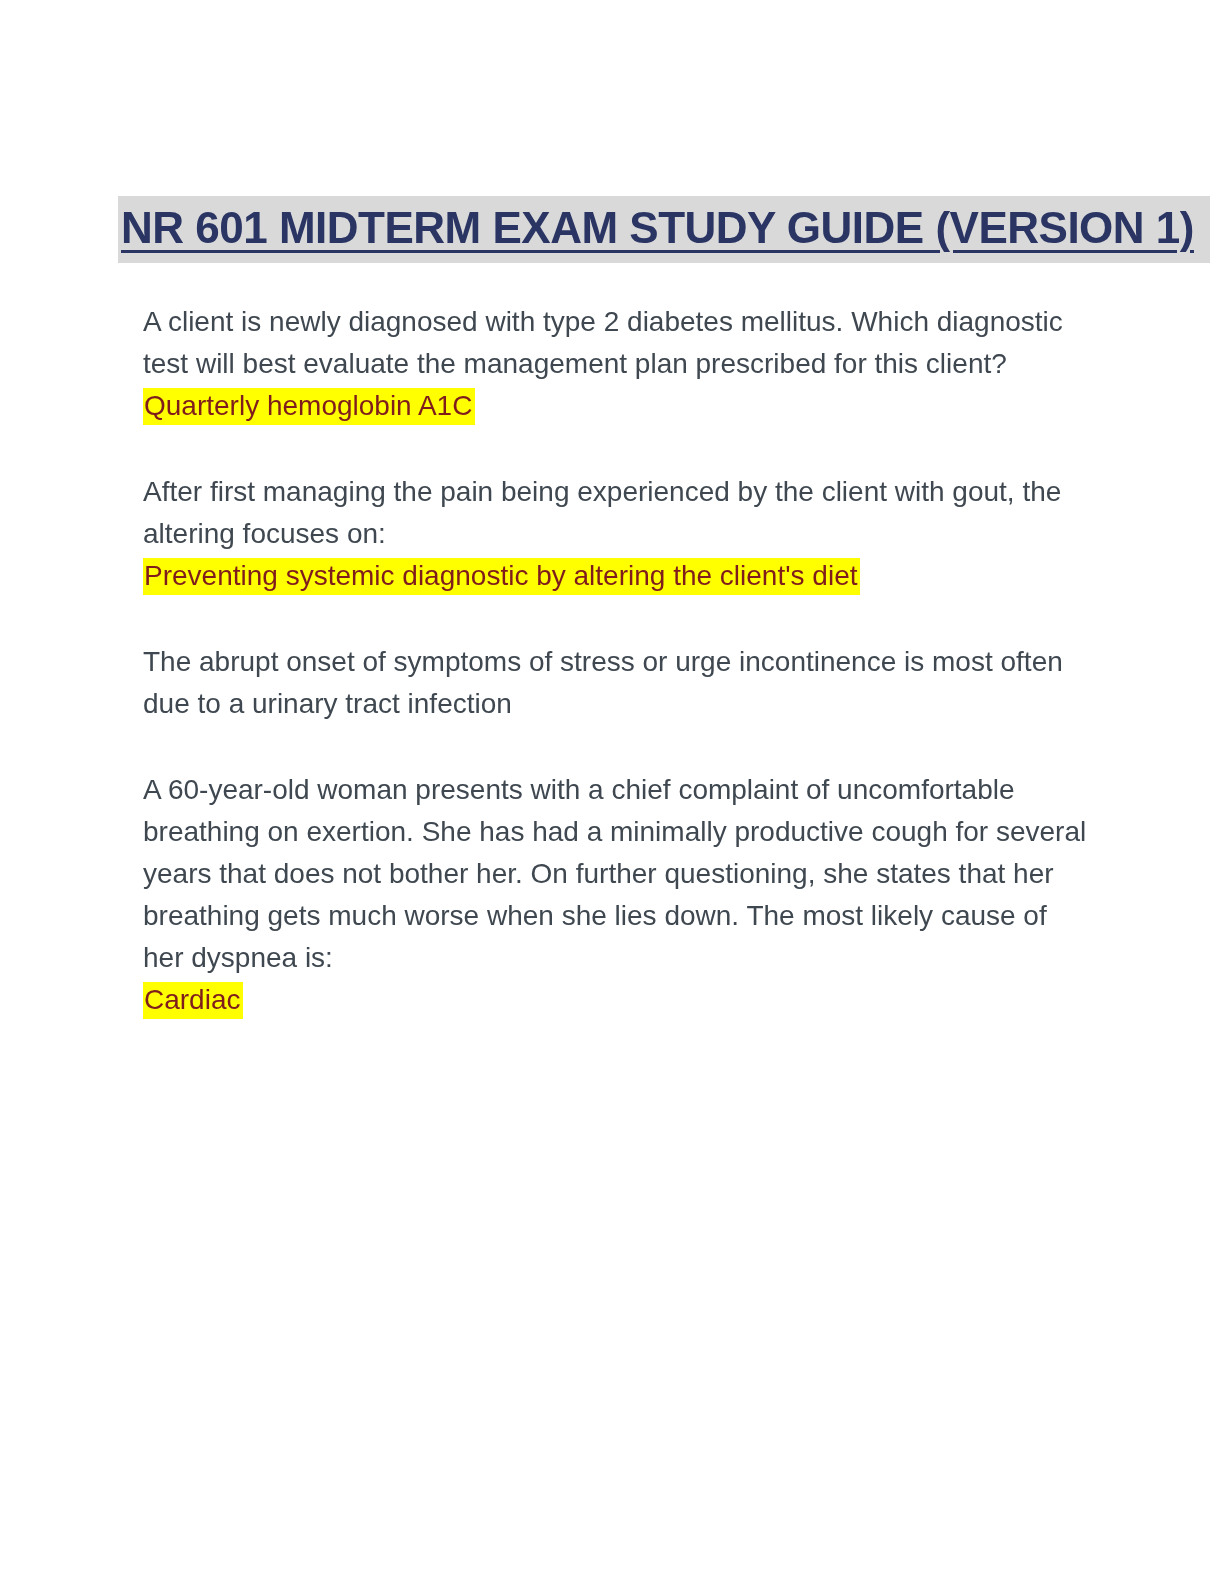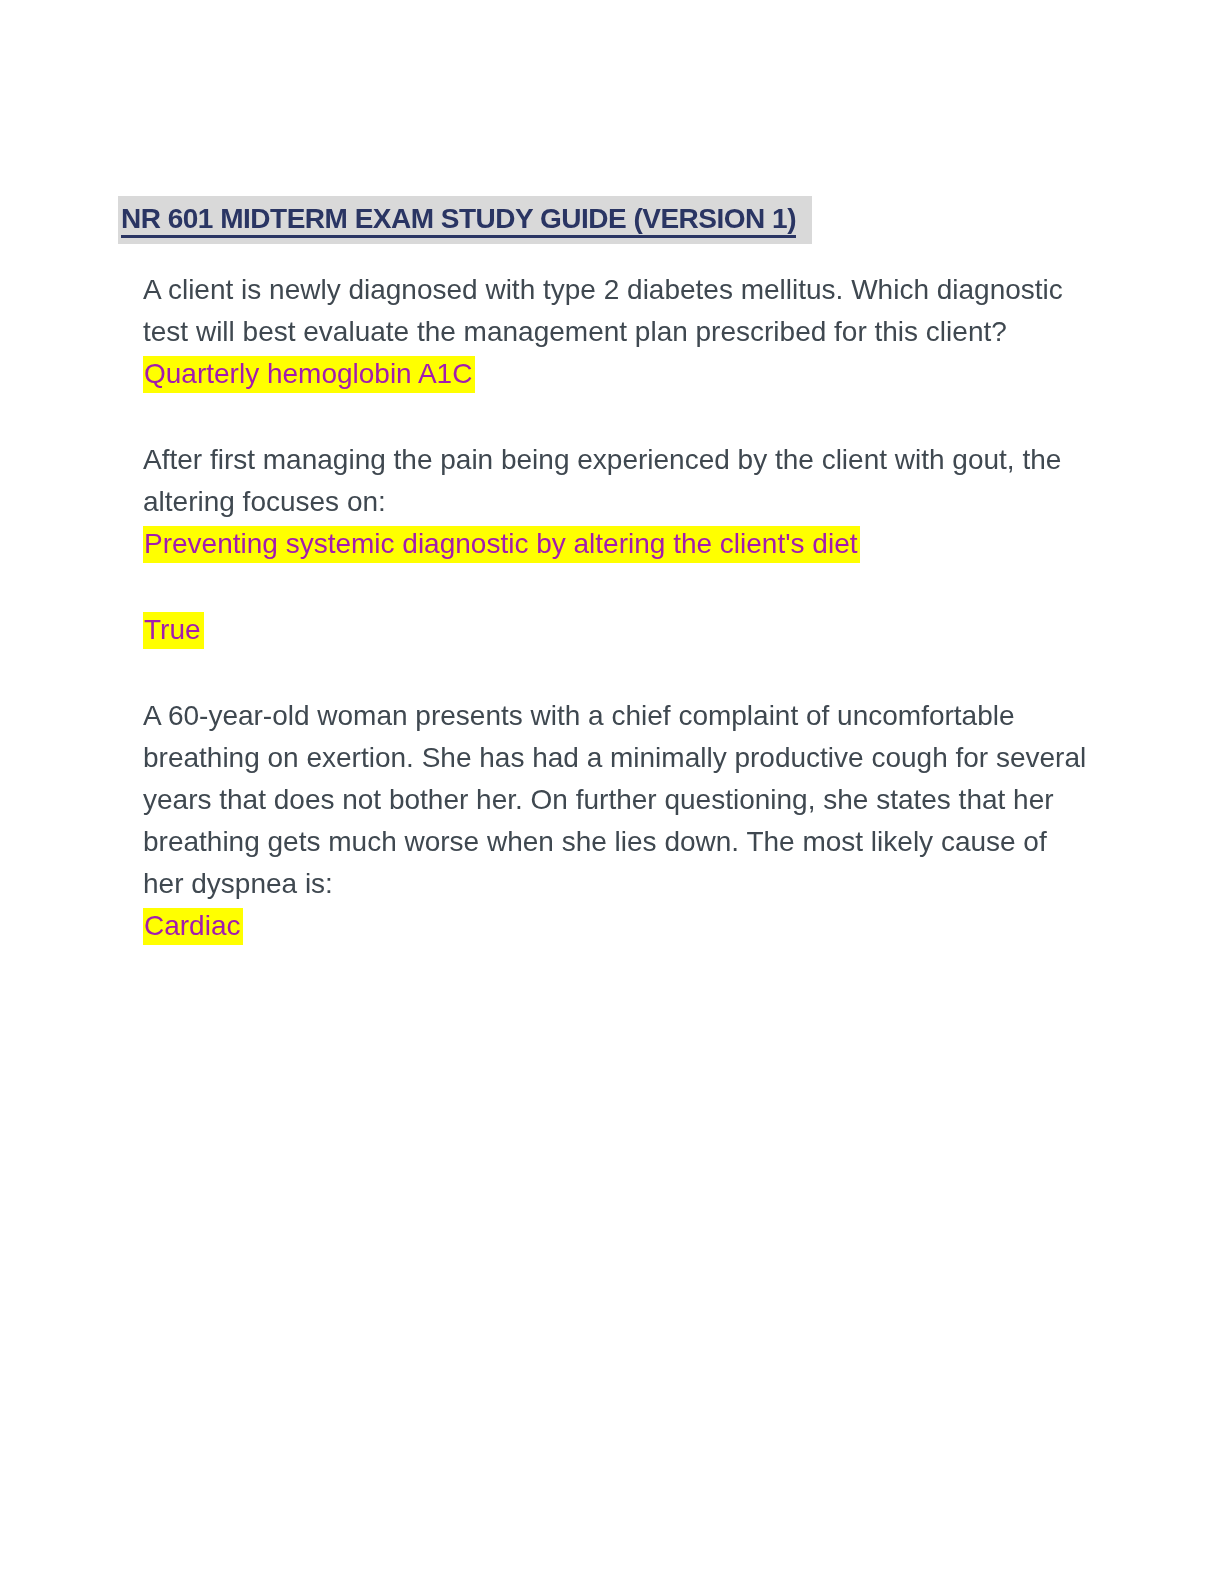--- a/index.html
+++ b/index.html
@@ -9,25 +9,25 @@
   }
   .page {
     position: relative;
     width: 1224px;
     height: 1584px;
     background: #ffffff;
     overflow: hidden;
     font-family: "Liberation Sans", "DejaVu Sans", sans-serif;
   }
   .doc-title {
-    margin: 196px 0 3px 118px;
+    margin: 196px 0 16px 118px;
     display: inline-block;
     background: #D9D9D9;
     padding: 7px 16px 9px 3px;
-    font-size: 28px;
+    font-size: 44px;
     font-weight: bold;
     letter-spacing: -0.5px;
     color: #2A3563;
     line-height: 1.15;
     white-space: nowrap;
   }
   .doc-title .title-text {
     text-decoration: underline;
     text-decoration-thickness: 3px;
     text-underline-offset: 7px;
@@ -44,21 +44,21 @@
     margin: 0 0 44px 0;
   }
   .question {
     margin: 0;
   }
   .answer-line {
     margin: 0;
   }
   .answer-line mark {
     background: #FFFF00;
-    color: #a21caf;
+    color: #7f1d1d;
     padding: 2px 3px 4px 1px;
   }
 </style>
 </head>
 <body>
 
 <div class="page">
 
   <h1 class="doc-title"><span class="title-text">NR 601 MIDTERM EXAM STUDY GUIDE (VERSION 1)</span></h1>
 
@@ -68,21 +68,21 @@
       <p class="question">A client is newly diagnosed with type 2 diabetes mellitus. Which diagnostic test will best evaluate the management plan prescribed for this client?</p>
       <p class="answer-line"><mark>Quarterly hemoglobin A1C</mark></p>
     </div>
 
     <div class="qa-block">
       <p class="question">After first managing the pain being experienced by the client with gout, the altering focuses on:</p>
       <p class="answer-line"><mark>Preventing systemic diagnostic by altering the client's diet</mark></p>
     </div>
 
     <div class="qa-block">
-      <p class="answer-line"><mark>True</mark></p>
+      <p class="question">The abrupt onset of symptoms of stress or urge incontinence is most often due to a urinary tract infection</p>
     </div>
 
     <div class="qa-block">
       <p class="question">A 60-year-old woman presents with a chief complaint of uncomfortable breathing on exertion. She has had a minimally productive cough for several years that does not bother her. On further questioning, she states that her breathing gets much worse when she lies down. The most likely cause of her dyspnea is:</p>
       <p class="answer-line"><mark>Cardiac</mark></p>
     </div>
 
   </div>
 </div>
 

